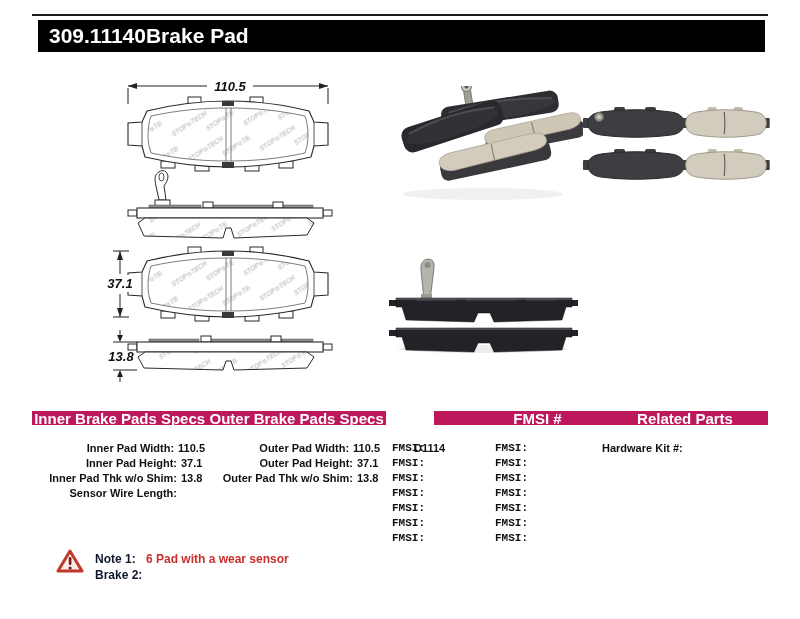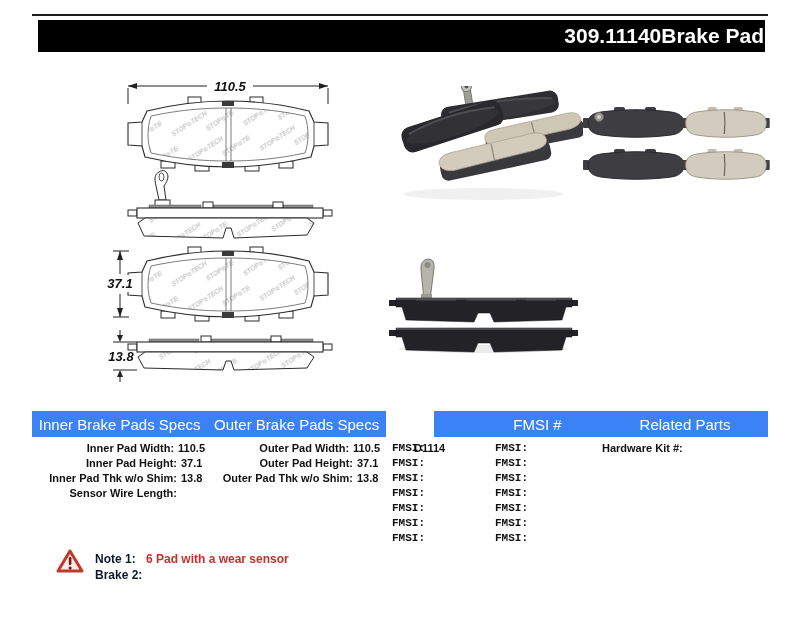--- a/index.html
+++ b/index.html
@@ -2,24 +2,24 @@
 <html><head>
 <meta charset="utf-8">
 <style>
   html,body{margin:0;padding:0;background:#fff;}
   #page{position:relative;width:800px;height:619px;background:#ffffff;overflow:hidden;
         font-family:"Liberation Sans","DejaVu Sans",sans-serif;color:#111;}
   .abs{position:absolute;}
   
   #top-rule{left:32px;top:14px;width:736px;height:2px;background:#1c1c1c;}
   #header-bar{left:38px;top:20px;width:727px;height:32px;background:#000;color:#fff;
-              display:flex;align-items:center;justify-content:flex-end;
-              padding:0 1px;box-sizing:border-box;font-weight:bold;font-size:21px;}
+              display:flex;align-items:center;justify-content:flex-start;
+              padding:0 11px;box-sizing:border-box;font-weight:bold;font-size:21px;}
   
-  .hdr-bar{top:411px;height:26px;background:#3b82f6;color:#fff;font-weight:normal;font-size:15px;
+  .hdr-bar{top:411px;height:14px;background:#be185d;color:#fff;font-weight:bold;font-size:15px;
            display:flex;align-items:center;}
   #bar-specs{left:32px;width:354px;justify-content:space-around;}
   #bar-fmsi{left:390px;width:207px;justify-content:center;margin-left:44px;}
   #bar-related{left:602px;width:166px;justify-content:center;}
   
   .spec-col{font-size:11px;font-weight:bold;line-height:15px;}
   .spec-row{display:flex;}
   .spec-lbl{text-align:right;margin-left:15px;}
   #inner-col{left:30px;top:441px;width:175px;}
   #inner-col .spec-lbl{width:132px;}

